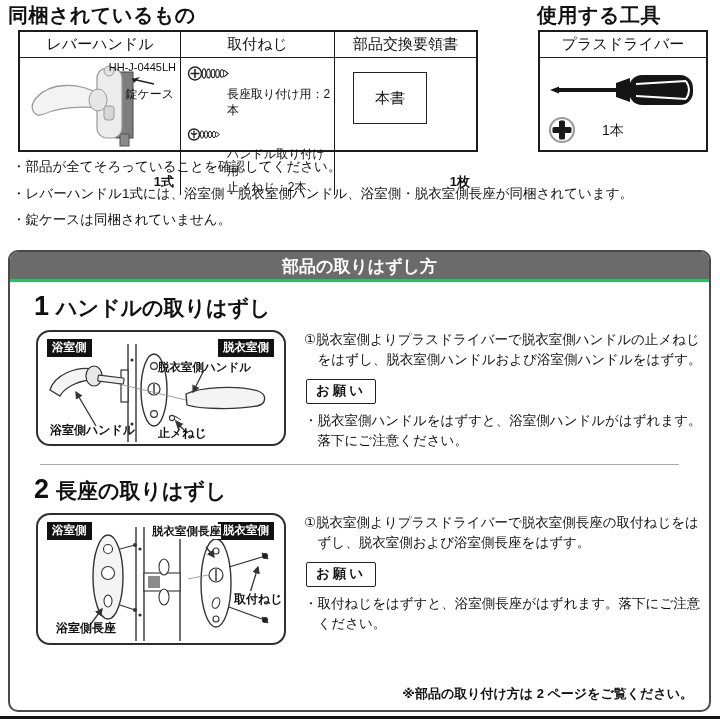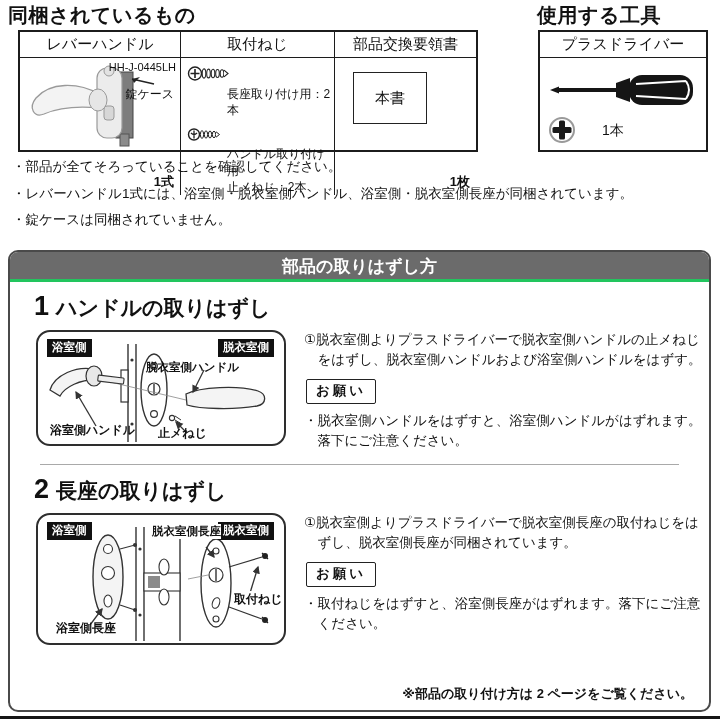--- a/index.html
+++ b/index.html
@@ -184,21 +184,21 @@
         <rect x="60" y="43" width="26" height="6" rx="1" fill="#eee" stroke="#333" stroke-width="1.1" transform="rotate(7 60 46)"></rect>
         <path d="M148,62 C162,55 200,53 220,59 C229,62 229,72 219,74 C196,78 162,77 149,73 Z" fill="#f4f4f4" stroke="#333" stroke-width="1.3"></path>
         <circle cx="134" cy="86" r="2.6" fill="#fff" stroke="#333" stroke-width="1.1"></circle>
         <path d="M137,84 l6,4 M137,88 l5,3" stroke="#333" stroke-width="1"></path>
         <line x1="166" y1="38" x2="155" y2="60" stroke="#333" stroke-width="1.3" marker-end="url(#ah1)"></line>
         <line x1="58" y1="94" x2="38" y2="60" stroke="#333" stroke-width="1.3" marker-end="url(#ah1)"></line>
         <line x1="148" y1="100" x2="138" y2="90" stroke="#333" stroke-width="1.3" marker-end="url(#ah1)"></line>
       </svg>
       <span class="side-tag" style="left:9px;">浴室側</span>
       <span class="side-tag" style="right:10px;">脱衣室側</span>
-      <span class="dlbl" style="left:108px;top:28px;">脱衣室側ハンドル</span>
+      <span class="dlbl" style="left:120px;top:28px;">脱衣室側ハンドル</span>
       <span class="dlbl" style="left:12px;bottom:5px;font-size:12px;">浴室側ハンドル</span>
       <span class="dlbl" style="left:120px;bottom:2px;font-size:12px;">止メねじ</span>
     </div>
     <div class="sec-text">
       <div class="step">①脱衣室側よりプラスドライバーで脱衣室側ハンドルの止メねじをはずし、脱衣室側ハンドルおよび浴室側ハンドルをはずす。</div>
       <div class="onegai">お願い</div>
       <div class="sec-note">・脱衣室側ハンドルをはずすと、浴室側ハンドルがはずれます。落下にご注意ください。</div>
     </div>
   </div>
 
@@ -250,21 +250,21 @@
         <line x1="212" y1="78" x2="220" y2="52" stroke="#333" stroke-width="1.3" marker-end="url(#ah2)"></line>
         <line x1="52" y1="110" x2="64" y2="94" stroke="#333" stroke-width="1.3" marker-end="url(#ah2)"></line>
       </svg>
       <span class="side-tag" style="left:9px;">浴室側</span>
       <span class="side-tag" style="right:10px;">脱衣室側</span>
       <span class="dlbl" style="left:114px;top:9px;background:#fff;">脱衣室側長座</span>
       <span class="dlbl" style="left:196px;top:76px;background:#fff;font-size:12px;">取付ねじ</span>
       <span class="dlbl" style="left:18px;bottom:6px;font-size:12px;">浴室側長座</span>
     </div>
     <div class="sec-text">
-      <div class="step">①脱衣室側よりプラスドライバーで脱衣室側長座の取付ねじをはずし、脱衣室側長座が同梱されています。</div>
+      <div class="step">①脱衣室側よりプラスドライバーで脱衣室側長座の取付ねじをはずし、脱衣室側および浴室側長座をはずす。</div>
       <div class="onegai">お願い</div>
       <div class="sec-note">・取付ねじをはずすと、浴室側長座がはずれます。落下にご注意ください。</div>
     </div>
   </div>
 
   <div class="removal-footer">※部品の取り付け方は 2 ページをご覧ください。</div>
 </div>
 
 <div class="bottom-rule"></div>
 

